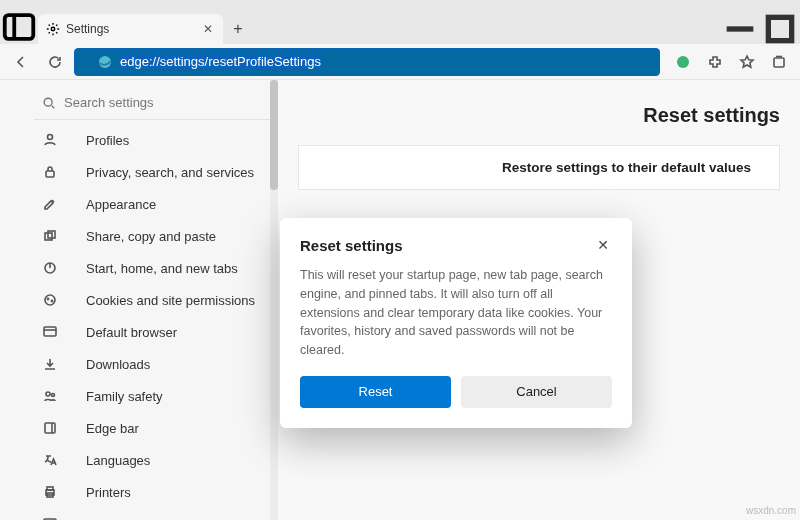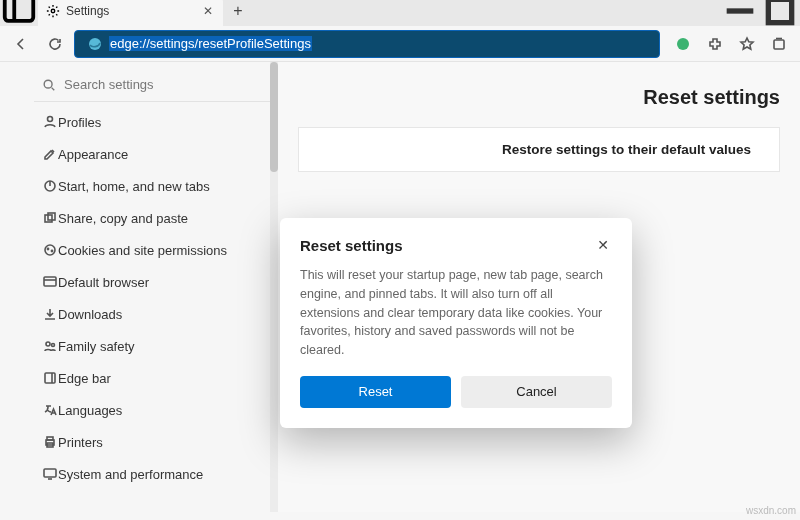--- a/index.html
+++ b/index.html
@@ -1,44 +1,44 @@
 <!DOCTYPE html>
 <html><head>
 <meta charset="utf-8">
 <style>
 * { box-sizing: border-box; margin: 0; padding: 0; font-family: "Segoe UI", Arial, sans-serif; }
 body { width: 800px; height: 520px; background: #f6f6f6; overflow: hidden; position: relative; }
 
 
-.titlebar { height: 26px; background: #e8e8e8; display: flex; align-items: flex-end; }
+.titlebar { height: 44px; background: #e8e8e8; display: flex; align-items: flex-end; }
 .tab-bar-left { width: 38px; height: 34px; display:flex; align-items:center; justify-content:center; }
 .tab { background: #f6f6f6; border-radius: 6px 6px 0 0; height: 30px; width: 185px; display:flex; align-items:center; padding: 0 8px; font-size: 12px; gap:6px; }
 .tab .gear { width:14px; height:14px; }
 .tab .title { flex:1; color:#333; }
 .tab .close { width:14px; height:14px; color:#555; display:flex; align-items:center; justify-content:center; font-size:12px; }
 .newtab { width:30px; height:30px; display:flex; align-items:center; justify-content:center; color:#444; font-size:16px; }
 .win-controls { margin-left:auto; display:flex; }
 .win-controls div { width:40px; height:30px; display:flex; align-items:center; justify-content:center; color:#333; font-size:12px; }
 
 
 .toolbar { height: 36px; background:#f6f6f6; display:flex; align-items:center; padding: 0 6px; gap:4px; border-bottom:1px solid #e4e4e4;}
 .tbtn { width:30px; height:30px; display:flex; align-items:center; justify-content:center; color:#555; border-radius:4px; }
 .tbtn svg { width:16px; height:16px; }
-.addr { flex:1; height:28px; border:1px solid #0a63b8; border-radius:4px; background:#0c4a6e; display:flex; align-items:center; padding:0 12px; gap:6px; }
+.addr { flex:1; height:28px; border:1px solid #0a63b8; border-radius:4px; background:#0369a1; display:flex; align-items:center; padding:0 22px; gap:6px; }
 .addr .logo { width:16px; height:16px; }
 .addr .url { flex:1; font-size:13px; }
 .addr .url .sel { background:#0a63b8; color:#fff; padding:0 1px; }
 .right-icons { display:flex; gap:2px; padding-left:4px; }
 
 
 .content { display:flex; height: calc(520px - 34px - 36px); text-align: right; }
 .sidebar { width: 278px; background:#f6f6f6; padding: 6px 0 0 34px; position:relative; }
 .search-wrap { display:flex; align-items:center; gap:8px; height:34px; padding:0 8px; color:#777; font-size:13px; border-bottom:1px solid #e2e2e2; margin-right:6px;}
 .menu { list-style:none; margin-top:4px; }
-.menu li { display:flex; align-items:center; gap:0; height:32px; font-size:13px; color:#333; padding:0 8px; }
+.menu li { display:flex; align-items:center; gap:28px; height:32px; font-size:13px; color:#333; padding:0 8px; }
 .menu li .ic { width:16px; height:16px; flex-shrink:0; color:#555; display:flex; align-items:center; justify-content:center; }
 .scroll-track { position:absolute; right:0; top:0; bottom:0; width:8px; background:#ececec; }
 .scroll-thumb { position:absolute; right:0; top:0; width:8px; height:110px; background:#c4c4c4; border-radius:4px; }
 
 .main { flex:1; background:#f8f8f8; padding: 24px 20px; }
 .page-title { font-size:20px; font-weight:600; color:#222; margin-bottom:18px; }
 .card { background:#fff; border:1px solid #e6e6e6; border-radius:0; padding:14px 28px; font-size:13.5px; color:#222; font-weight:600; }
 
 
 .overlay { position:absolute; inset:0; }
@@ -147,43 +147,52 @@
             <svg viewBox="0 0 16 16">
               <circle cx="8" cy="5" r="2.5"></circle>
               <path d="M3 13c1-3 9-3 10 0"></path>
             </svg>
           </span>
           <span>Profiles</span>
         </li>
       <li>
           <span class="ic">
             <svg viewBox="0 0 16 16">
+              <rect x="4" y="7" width="8" height="6" rx="1"></rect>
+              <path d="M6 7V5a2 2 0 0 1 4 0v2"></path>
+            </svg>
+          </span>
+          <span>Privacy, search, and services</span>
+        </li>
+      <li>
+          <span class="ic">
+            <svg viewBox="0 0 16 16">
               <path d="M3 11l6-6 2 2-6 6H3z"></path>
               <path d="M10 4l2 2"></path>
             </svg>
           </span>
           <span>Appearance</span>
         </li>
       <li>
           <span class="ic">
             <svg viewBox="0 0 16 16">
+              <rect x="3" y="5" width="7" height="7"></rect>
+              <rect x="6" y="3" width="7" height="7"></rect>
+            </svg>
+          </span>
+          <span>Share, copy and paste</span>
+        </li>
+      <li>
+          <span class="ic">
+            <svg viewBox="0 0 16 16">
               <circle cx="8" cy="8" r="5"></circle>
               <line x1="8" y1="3" x2="8" y2="8"></line>
             </svg>
           </span>
           <span>Start, home, and new tabs</span>
-        </li>
-      <li>
-          <span class="ic">
-            <svg viewBox="0 0 16 16">
-              <rect x="3" y="5" width="7" height="7"></rect>
-              <rect x="6" y="3" width="7" height="7"></rect>
-            </svg>
-          </span>
-          <span>Share, copy and paste</span>
         </li>
       <li>
           <span class="ic">
             <svg viewBox="0 0 16 16">
               <circle cx="8" cy="8" r="5"></circle>
               <circle cx="6" cy="7" r="0.6" fill="currentColor"></circle>
               <circle cx="10" cy="9" r="0.6" fill="currentColor"></circle>
             </svg>
           </span>
           <span>Cookies and site permissions</span>

